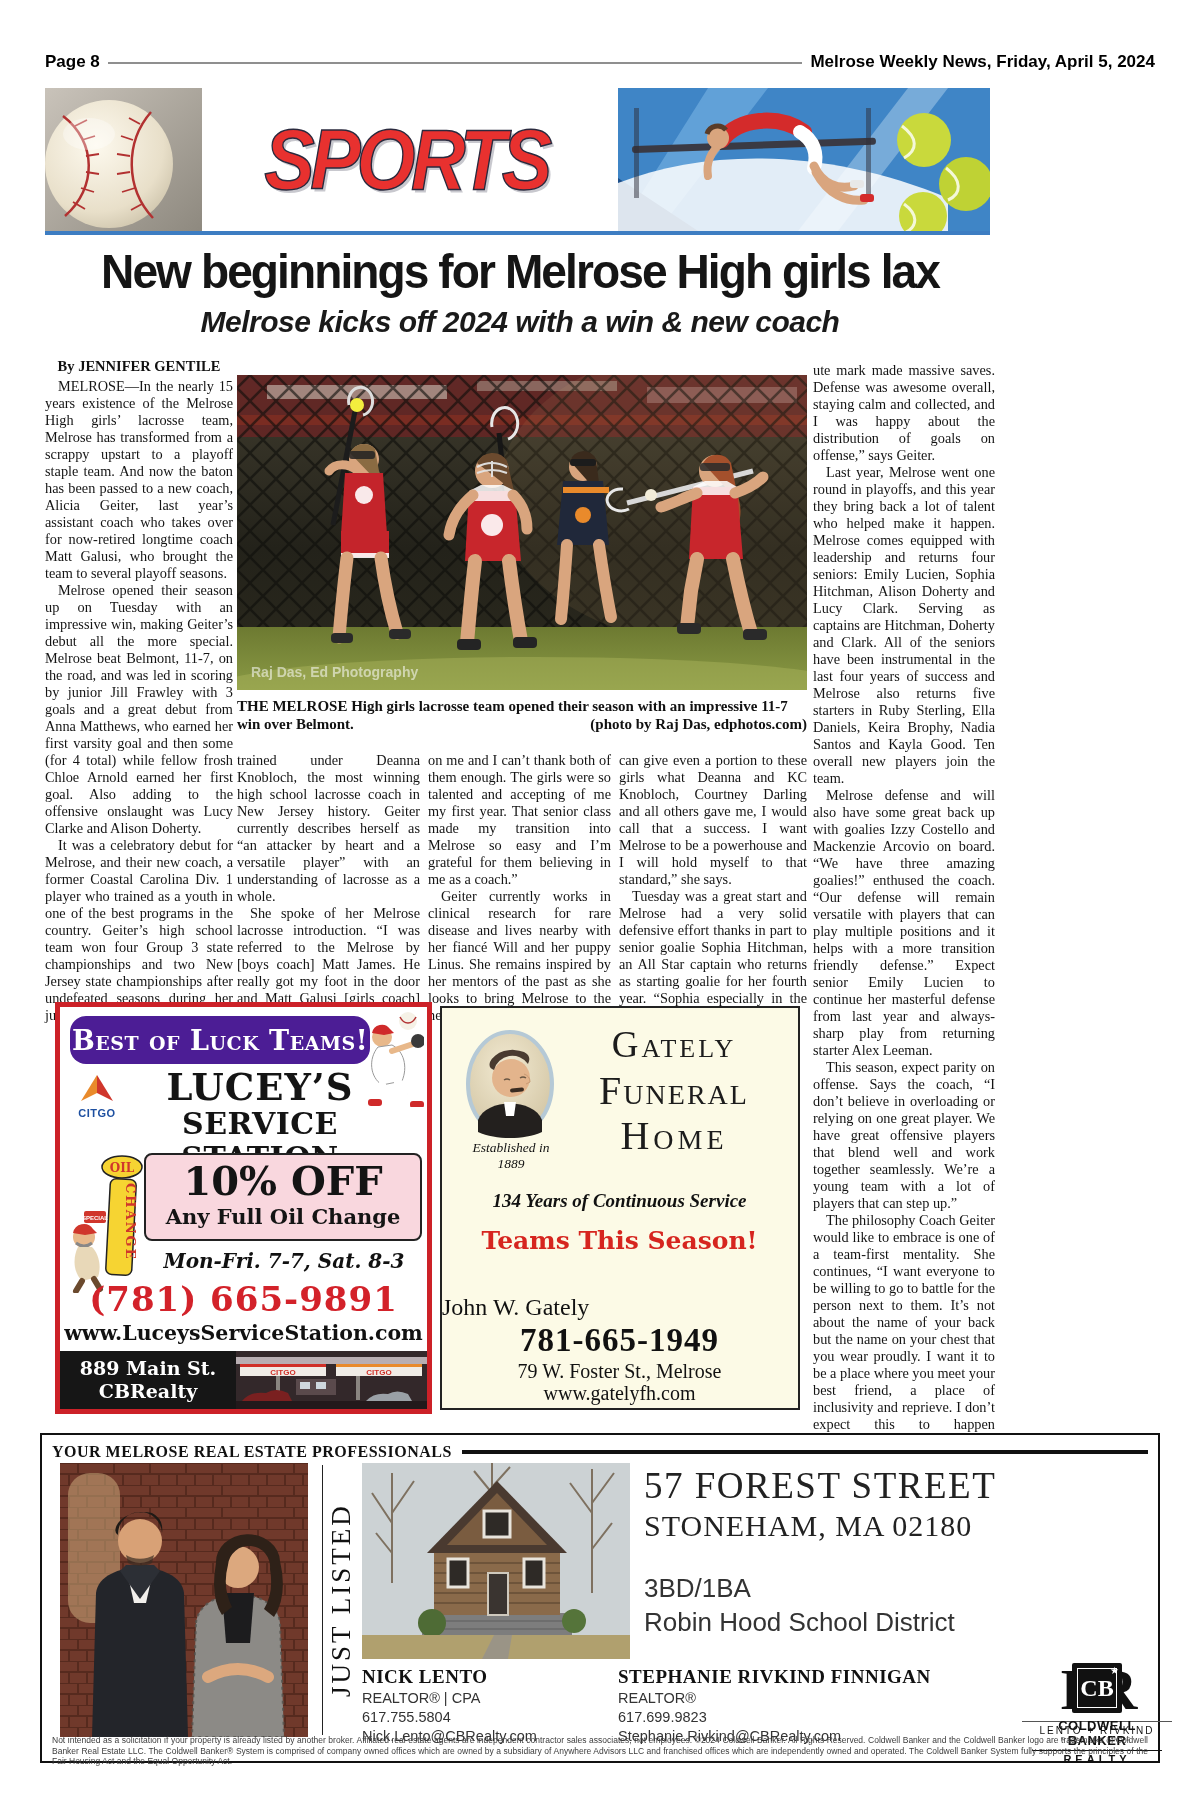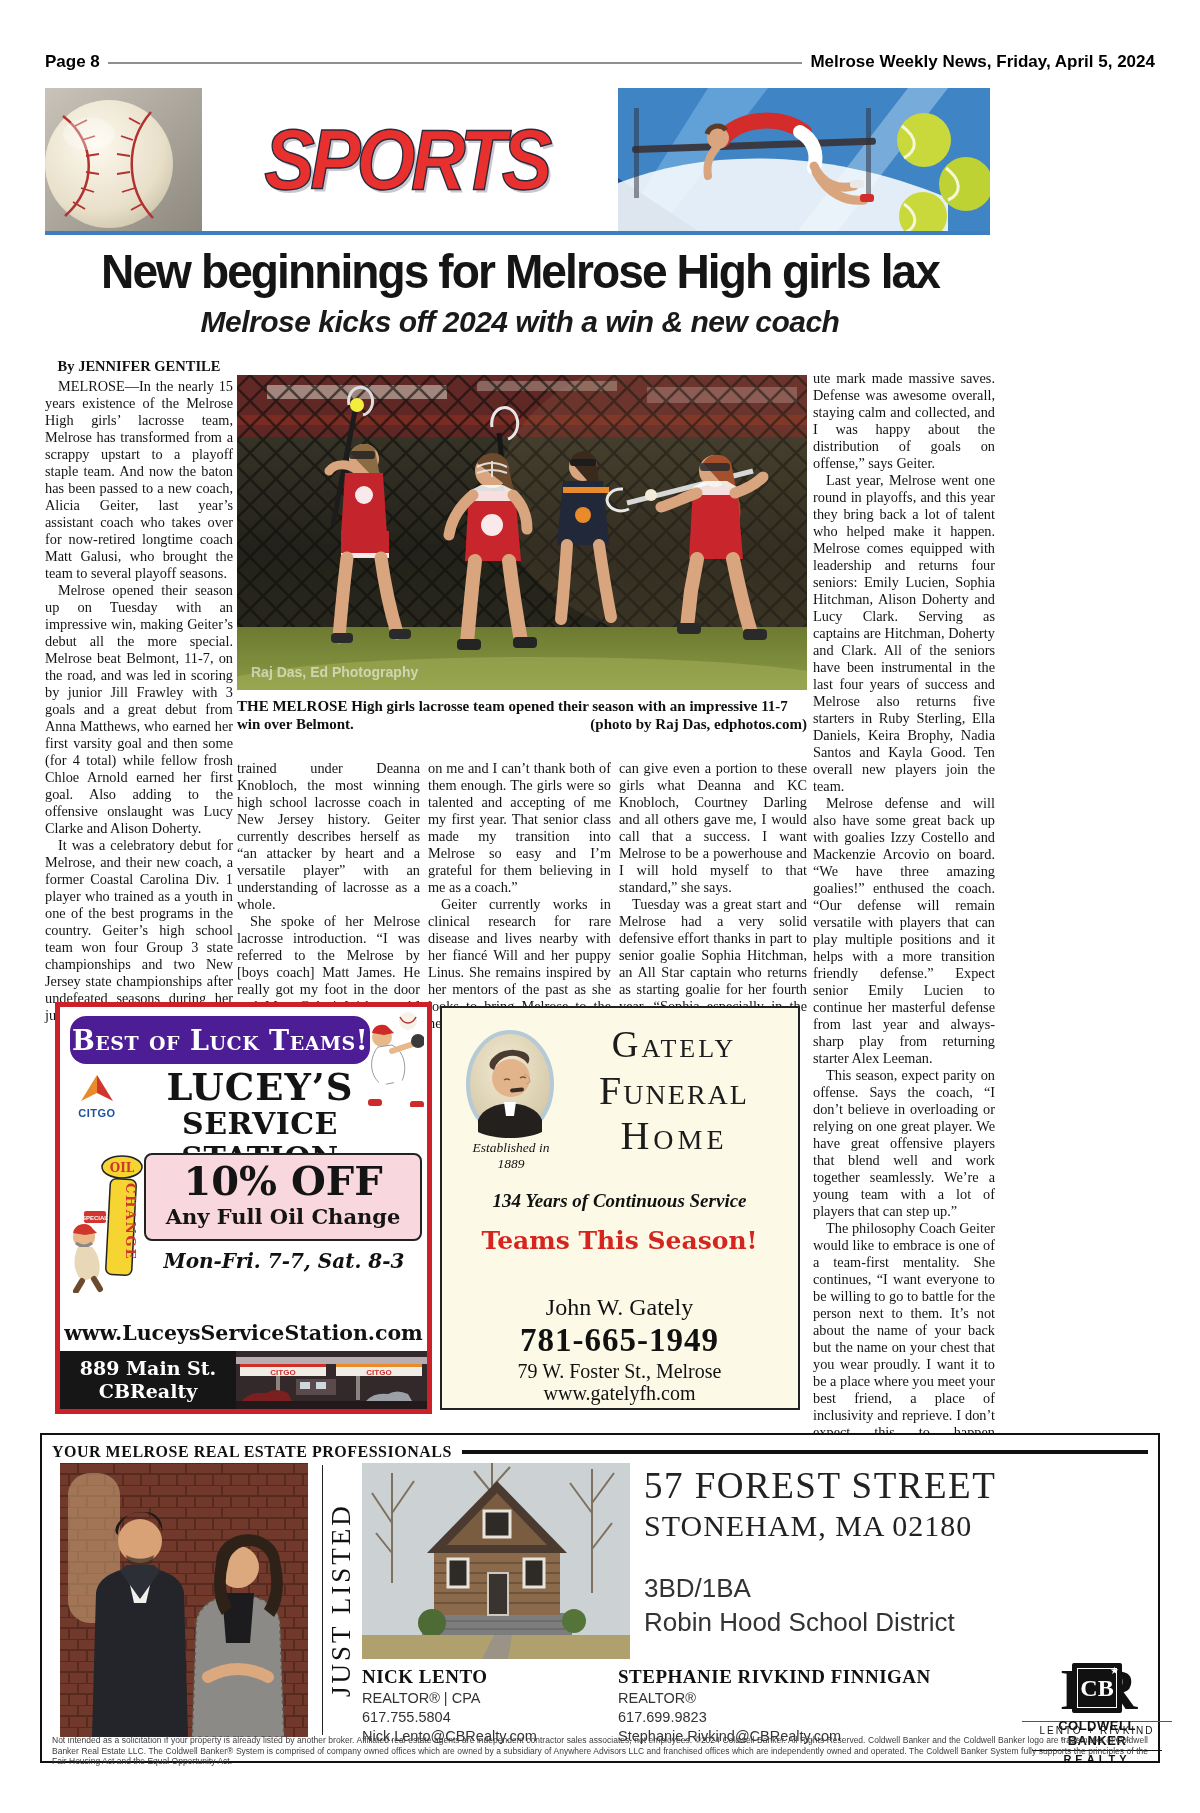--- a/index.html
+++ b/index.html
@@ -24,21 +24,21 @@
       font-family:"Liberation Sans", sans-serif;font-weight:bold;font-size:48px;letter-spacing:-2px;
       color:#151515;transform:scaleX(.96);transform-origin:center;}
   .subheadline{left:45px;top:305px;width:950px;text-align:center;
       font-family:"Liberation Sans", sans-serif;font-weight:bold;font-style:italic;font-size:30px;
       letter-spacing:-.5px;color:#1a1a1a;}
 
   
   .byline{left:45px;top:358px;width:188px;text-align:center;font-weight:bold;font-size:14.5px;}
   .bodycol{font-size:14.3px;line-height:17px;text-align:justify;color:#141414;}
   .bodycol p{margin:0;text-indent:13px;}
-  .bodycol p.cont{text-indent:0;margin-top:8px;}
+  .bodycol p.cont{text-indent:0;}
   .col1{left:45px;top:378px;width:188px;}
   .col2{left:237px;top:752px;width:183px;}
   .col3{left:428px;top:752px;width:183px;}
   .col4{left:619px;top:752px;width:188px;}
   .col5{left:813px;top:362px;width:182px;}
 
   
   .photo{left:237px;top:375px;width:570px;height:315px;overflow:hidden;background:#222;}
   .caption{left:237px;top:698px;width:570px;font-weight:bold;font-size:15px;line-height:17.5px;position:absolute;}
   .caption .credit{position:absolute;right:0;bottom:0;}
@@ -72,21 +72,21 @@
   .gately{left:440px;top:1006px;width:360px;height:404px;background:#fcfae6;border:2.5px solid #222;box-sizing:border-box;}
   .gately-name{position:absolute;left:112px;top:14px;width:240px;text-align:center;font-family:"Liberation Serif", serif;
       color:#1c1c1c;font-variant:small-caps;}
   .gately-name .n1{font-size:37px;line-height:46px;letter-spacing:3px;}
   .gately-name .n2{font-size:40px;line-height:45px;letter-spacing:2px;}
   .gately-name .n3{font-size:40px;line-height:45px;letter-spacing:4px;}
   .gately-est{position:absolute;left:24px;top:132px;width:90px;font-style:italic;font-size:13.5px;line-height:16px;text-align:center;}
   .gately-tag{position:absolute;left:0;top:182px;width:355px;text-align:center;font-weight:bold;font-style:italic;font-size:19px;}
   .gately-msg{position:absolute;left:0;top:218px;width:355px;text-align:center;font-family:"DejaVu Serif", serif;
       font-weight:bold;font-size:25px;line-height:30px;color:#d6251f;}
-  .gately-contact{position:absolute;left:0;top:286px;width:355px;text-align:center;font-size:24px;line-height:26px;}
+  .gately-contact{position:absolute;left:0;top:286px;width:355px;font-size:24px;line-height:26px;}
   .gately-phone{position:absolute;left:0;top:314px;width:355px;text-align:center;font-size:33px;font-weight:bold;letter-spacing:1px;}
   .gately-addr{position:absolute;left:0;top:352px;width:355px;text-align:center;font-size:20px;}
   .gately-web{position:absolute;left:0;top:374px;width:355px;text-align:center;font-size:20px;}
 
   
   .re{left:40px;top:1425px;width:1120px;height:330px;background:#fff;border:2px solid #111;box-sizing:border-box;margin-top:8px;}
   .re-header{position:absolute;left:10px;top:8px;width:1096px;display:flex;align-items:center;gap:10px;}
   .re-header .t{font-family:"Liberation Serif", serif;font-weight:bold;font-size:16px;letter-spacing:.5px;white-space:nowrap;}
   .re-header .rule{flex:1;height:4px;border-top:3px solid #111;border-bottom:1px solid #111;box-sizing:border-box;}
   .re-photo{position:absolute;left:18px;top:28px;width:248px;height:274px;overflow:hidden;}
@@ -379,20 +379,21 @@
       <text x="62" y="30" font-family="DejaVu Serif, serif" font-weight="bold" font-size="13" fill="#d0362c" transform="rotate(90 62 30)" letter-spacing="2">CHANGE</text>
       <rect x="20" y="58" width="22" height="12" rx="2" fill="#d0362c"></rect>
       <text x="31" y="67" text-anchor="middle" font-family="Liberation Sans, sans-serif" font-weight="bold" font-size="6" fill="#fff">SPECIAL</text>
       <circle cx="20" cy="84" r="11" fill="#e8b88a"></circle>
       <path d="M9,80 a11,11 0 0,1 20,-4 l4,4 -12,2 Z" fill="#d0362c"></path>
       <path d="M12,90 q8,6 16,0" stroke="#888" stroke-width="3" fill="none"></path>
       <path d="M14,94 C8,106 10,120 18,128 L34,124 C38,112 34,100 28,94 Z" fill="#e8d8b8"></path>
       <path d="M18,128 L12,138 M30,126 L36,136" stroke="#6b4a2e" stroke-width="6" stroke-linecap="round"></path>
     </svg>
     <div class="lucey-hours">Mon-Fri. 7-7, Sat. 8-3</div>
+    <div class="lucey-phone">(781) 665-9891</div>
     <div class="lucey-web">www.LuceysServiceStation.com</div>
     <div class="lucey-bottom">
       <div class="lucey-addr">
         <div>889 Main St.</div>
         <div>CBRealty</div>
       </div>
       <svg width="191" height="58">
         <rect width="191" height="58" fill="#33282a"></rect>
         <rect x="0" y="6" width="191" height="7" fill="#b8aeb2"></rect>
         <rect x="4" y="13" width="86" height="12" fill="#f0ece6"></rect>

